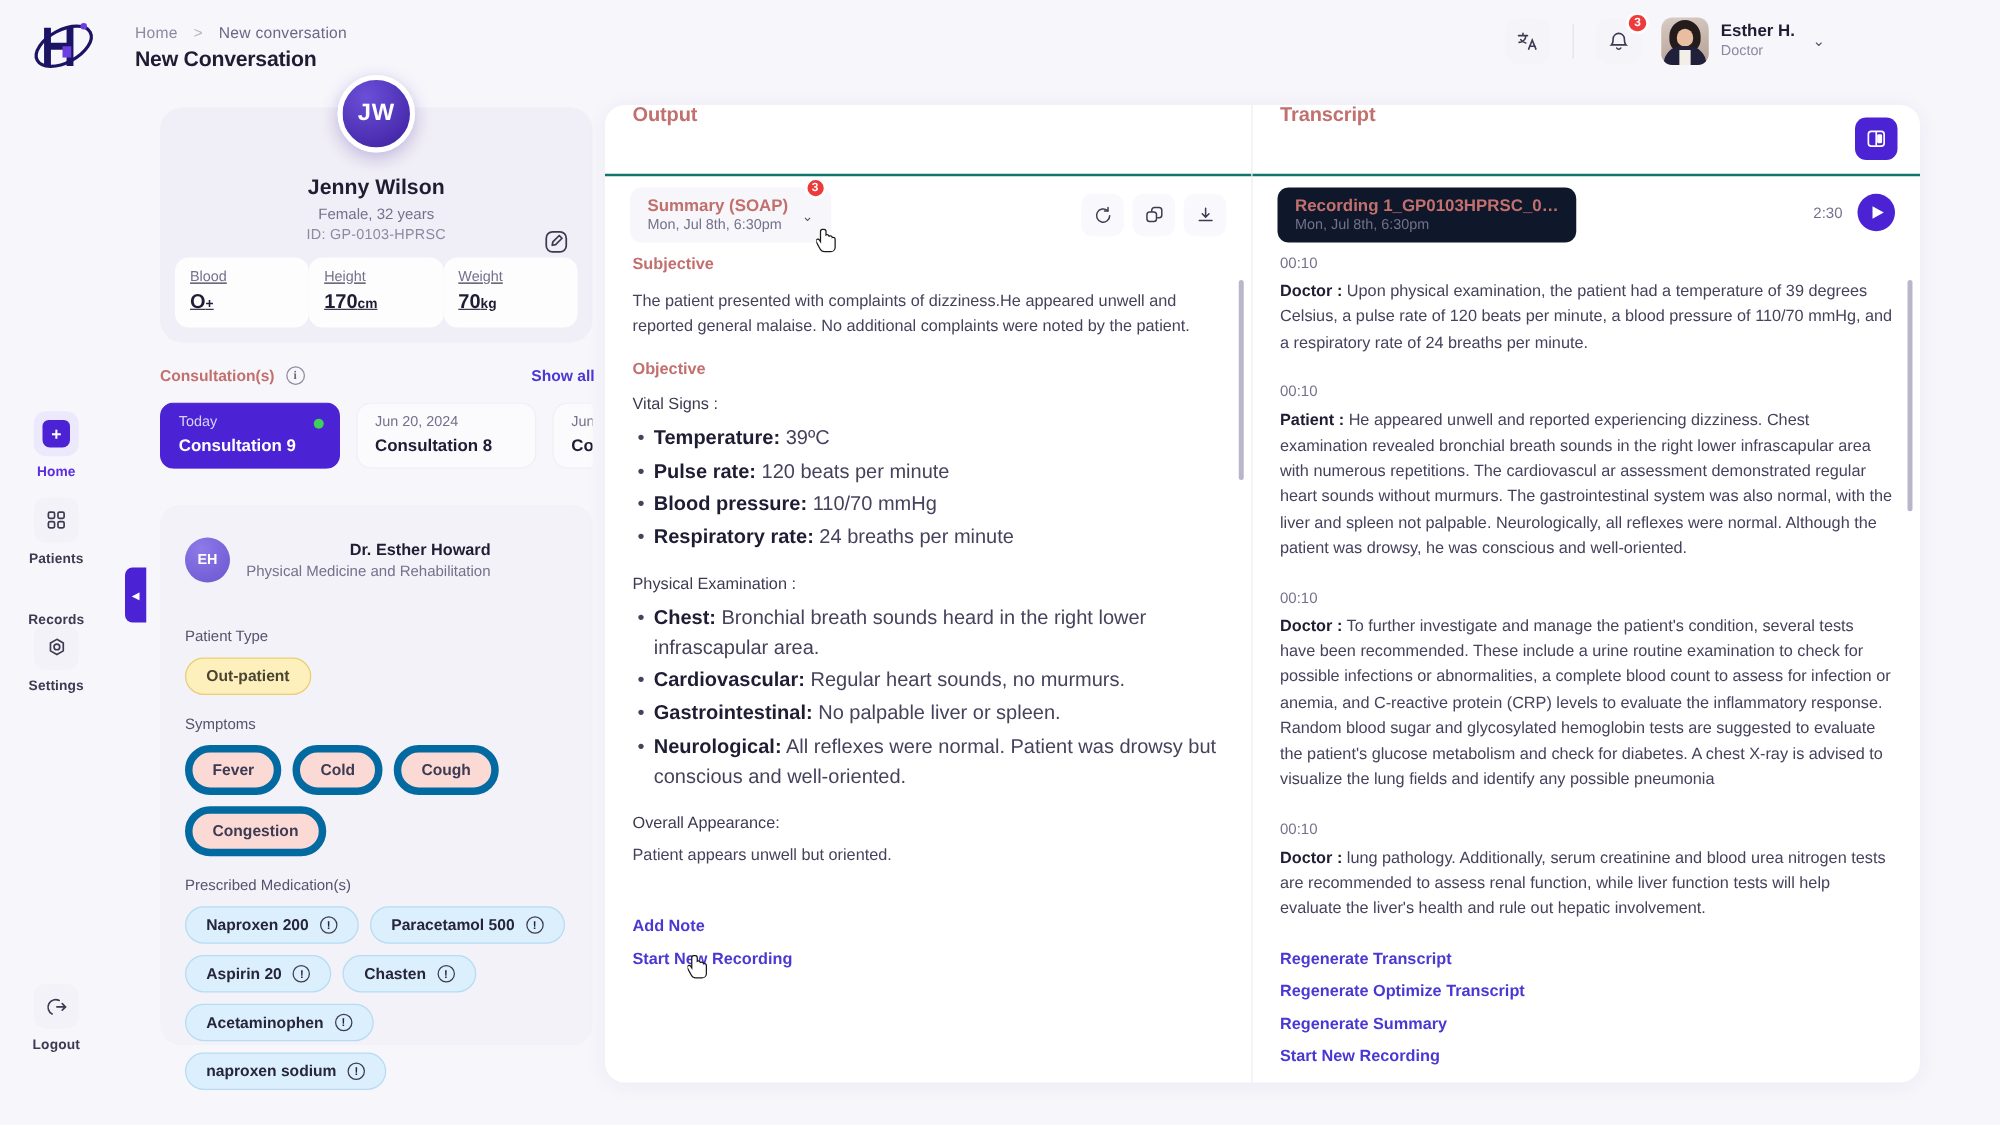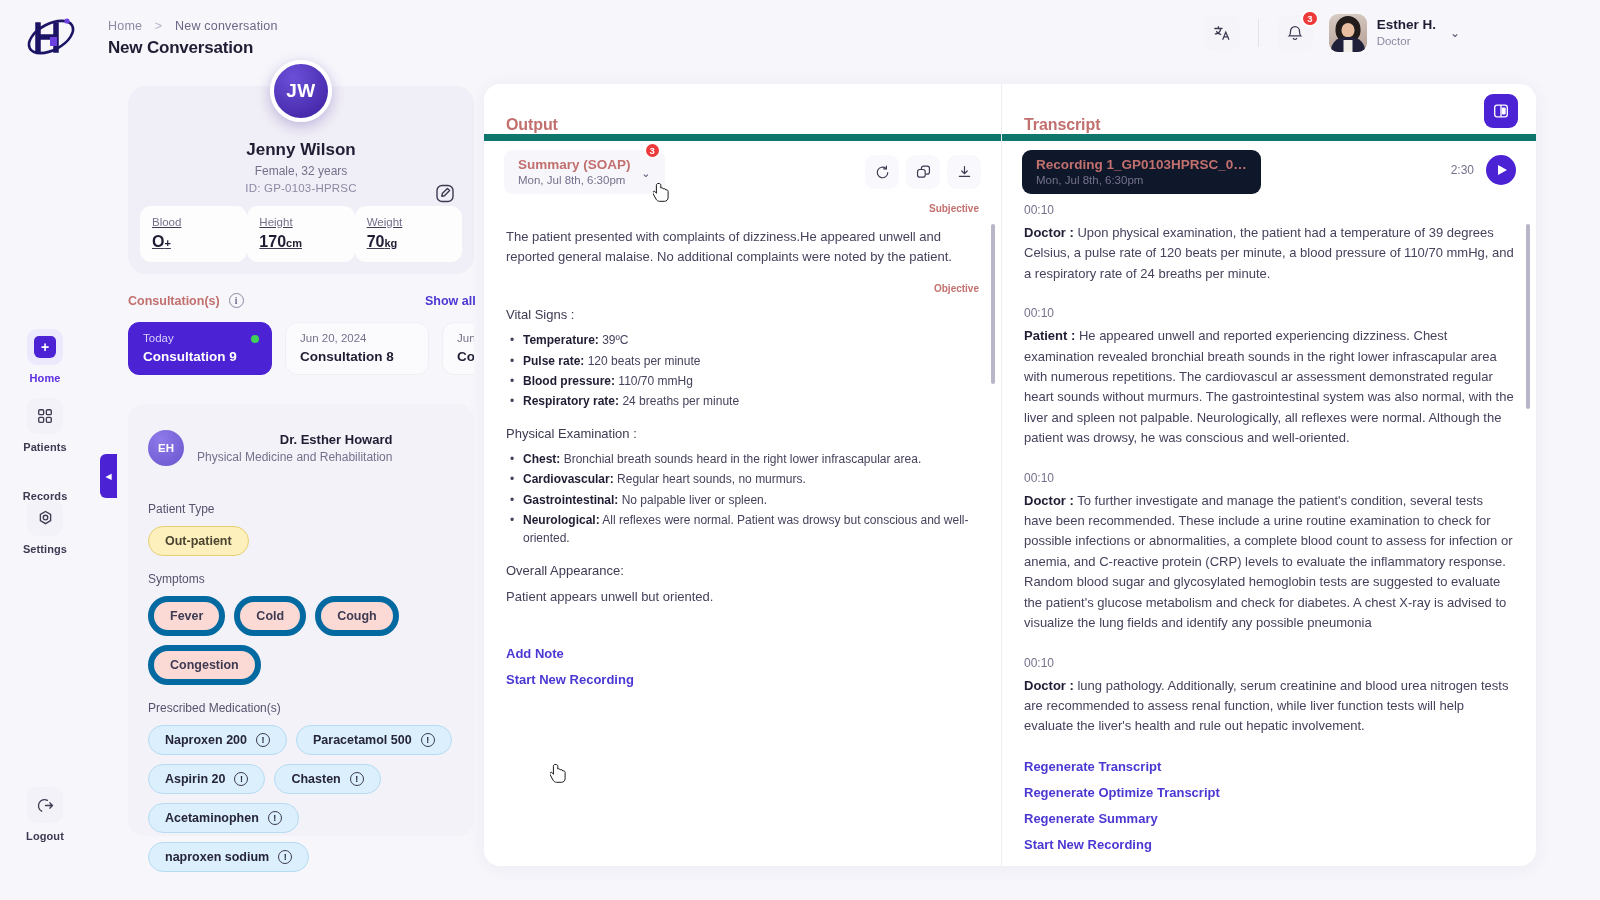--- a/index.html
+++ b/index.html
@@ -87,21 +87,21 @@
   .pill.blue { background: #dbeffc; border: 1px solid #b6dcf3; color: #26253b; display: flex; align-items: center; gap: 9px; font-weight: bold; }
   .pill .warn { width: 14px; height: 14px; border-radius: 50%; border: 1.3px solid #3d3a52; font-size: 9px; display: flex; align-items: center; justify-content: center; font-weight: bold; }
   .det-body { position: absolute; left: 20px; top: 98px; right: 18px; }
   .det-grp { margin-bottom: 16px; }
 
   
   .main { position: absolute; left: 484px; top: 84px; width: 1052px; height: 782px; background: #fff; border-radius: 16px; box-shadow: 0 2px 18px rgba(60,50,110,.06); overflow: hidden; display: flex; }
   .col { position: relative; height: 782px; }
   .col.output { width: 518px; border-right: 1px solid #eeedf4; }
   .col.transcript { width: 534px; }
-  .col-head { height: 57px; border-bottom: 7px solid #0f766e; display: flex; align-items: flex-end; padding: 0 22px; position: relative; }
+  .col-head { height: 57px; border-bottom: 2px solid #0f766e; display: flex; align-items: flex-start; padding: 0 22px; position: relative; }
   .col-title { font-size: 16px; font-weight: bold; color: #c2706e; letter-spacing: -.1px; }
   .split-btn { position: absolute; right: 18px; top: 10px; width: 34px; height: 34px; border-radius: 9px; background: #4b22d4; display: flex; align-items: center; justify-content: center; }
 
   .sub-bar { height: 62px; display: flex; align-items: center; padding: 0 20px; position: relative; }
   .sel-chip { background: #f7f6fa; border-radius: 9px; padding: 7px 34px 8px 14px; position: relative; }
   .chip-t { font-size: 13.5px; font-weight: bold; color: #c2706e; }
   .chip-s { font-size: 11.5px; color: #74718c; margin-top: 2px; }
   .chip-caret { position: absolute; right: 14px; top: 17px; font-size: 11px; color: #55536e; }
   .chip-badge { position: absolute; right: 4px; top: -8px; min-width: 17px; height: 17px; border-radius: 9px; background: #ed3a3a; color: #fff; font-size: 9.5px; font-weight: bold; display: flex; align-items: center; justify-content: center; border: 2px solid #fff; }
   .tool-row { position: absolute; right: 20px; top: 14px; display: flex; gap: 7px; }
@@ -110,25 +110,25 @@
   .rec-chip { background: #0f172a; border-radius: 9px; padding: 7px 14px 8px; }
   .rec-t { font-size: 13.5px; font-weight: bold; color: #c2706e; }
   .rec-s { font-size: 11.5px; color: #74718c; margin-top: 2px; }
   .rec-right { position: absolute; right: 20px; top: 14px; display: flex; align-items: center; gap: 12px; }
   .rec-dur { font-size: 12px; color: #74718c; }
   .play-btn { width: 30px; height: 30px; border-radius: 50%; background: #4b22d4; display: flex; align-items: center; justify-content: center; }
   .play-btn .tri { width: 0; height: 0; border-left: 9px solid #fff; border-top: 5.5px solid transparent; border-bottom: 5.5px solid transparent; margin-left: 3px; }
 
   .scroll-area { position: absolute; left: 0; right: 0; top: 119px; bottom: 0; overflow: hidden; padding: 0 22px 0 22px; }
   .scroll-area.tr { padding-left: 22px; }
-  .s-head { font-size: 10px; font-weight: bold; color: #c2706e; margin-bottom: 13px; text-align: right; }
+  .s-head { font-size: 13px; font-weight: bold; color: #c2706e; margin-bottom: 13px; }
   .body-p { font-size: 13px; line-height: 1.55; color: #45425c; margin-bottom: 16px; }
   .body-lead { font-size: 13px; color: #3d3a52; margin-bottom: 9px; }
   .body-ul { list-style: none; margin-bottom: 16px; }
-  .body-ul li { font-size: 12px; line-height: 1.52; color: #45425c; padding-left: 17px; position: relative; margin-bottom: 2px; }
+  .body-ul li { font-size: 16px; line-height: 1.52; color: #45425c; padding-left: 17px; position: relative; margin-bottom: 2px; }
   .body-ul li::before { content: "•"; position: absolute; left: 4px; color: #45425c; }
   .body-ul li b { color: #1f1d33; }
   .link { font-size: 13px; font-weight: bold; color: #4b38d3; display: block; margin-bottom: 11px; }
 
   .t-block { margin-bottom: 22px; }
   .t-time { font-size: 12px; color: #74718c; margin-bottom: 6px; }
   .t-text { font-size: 13px; line-height: 1.57; color: #45425c; }
   .t-text b { color: #1f1d33; }
 
   .v-scroll { position: absolute; width: 4px; border-radius: 3px; background: #b9b6c9; }

